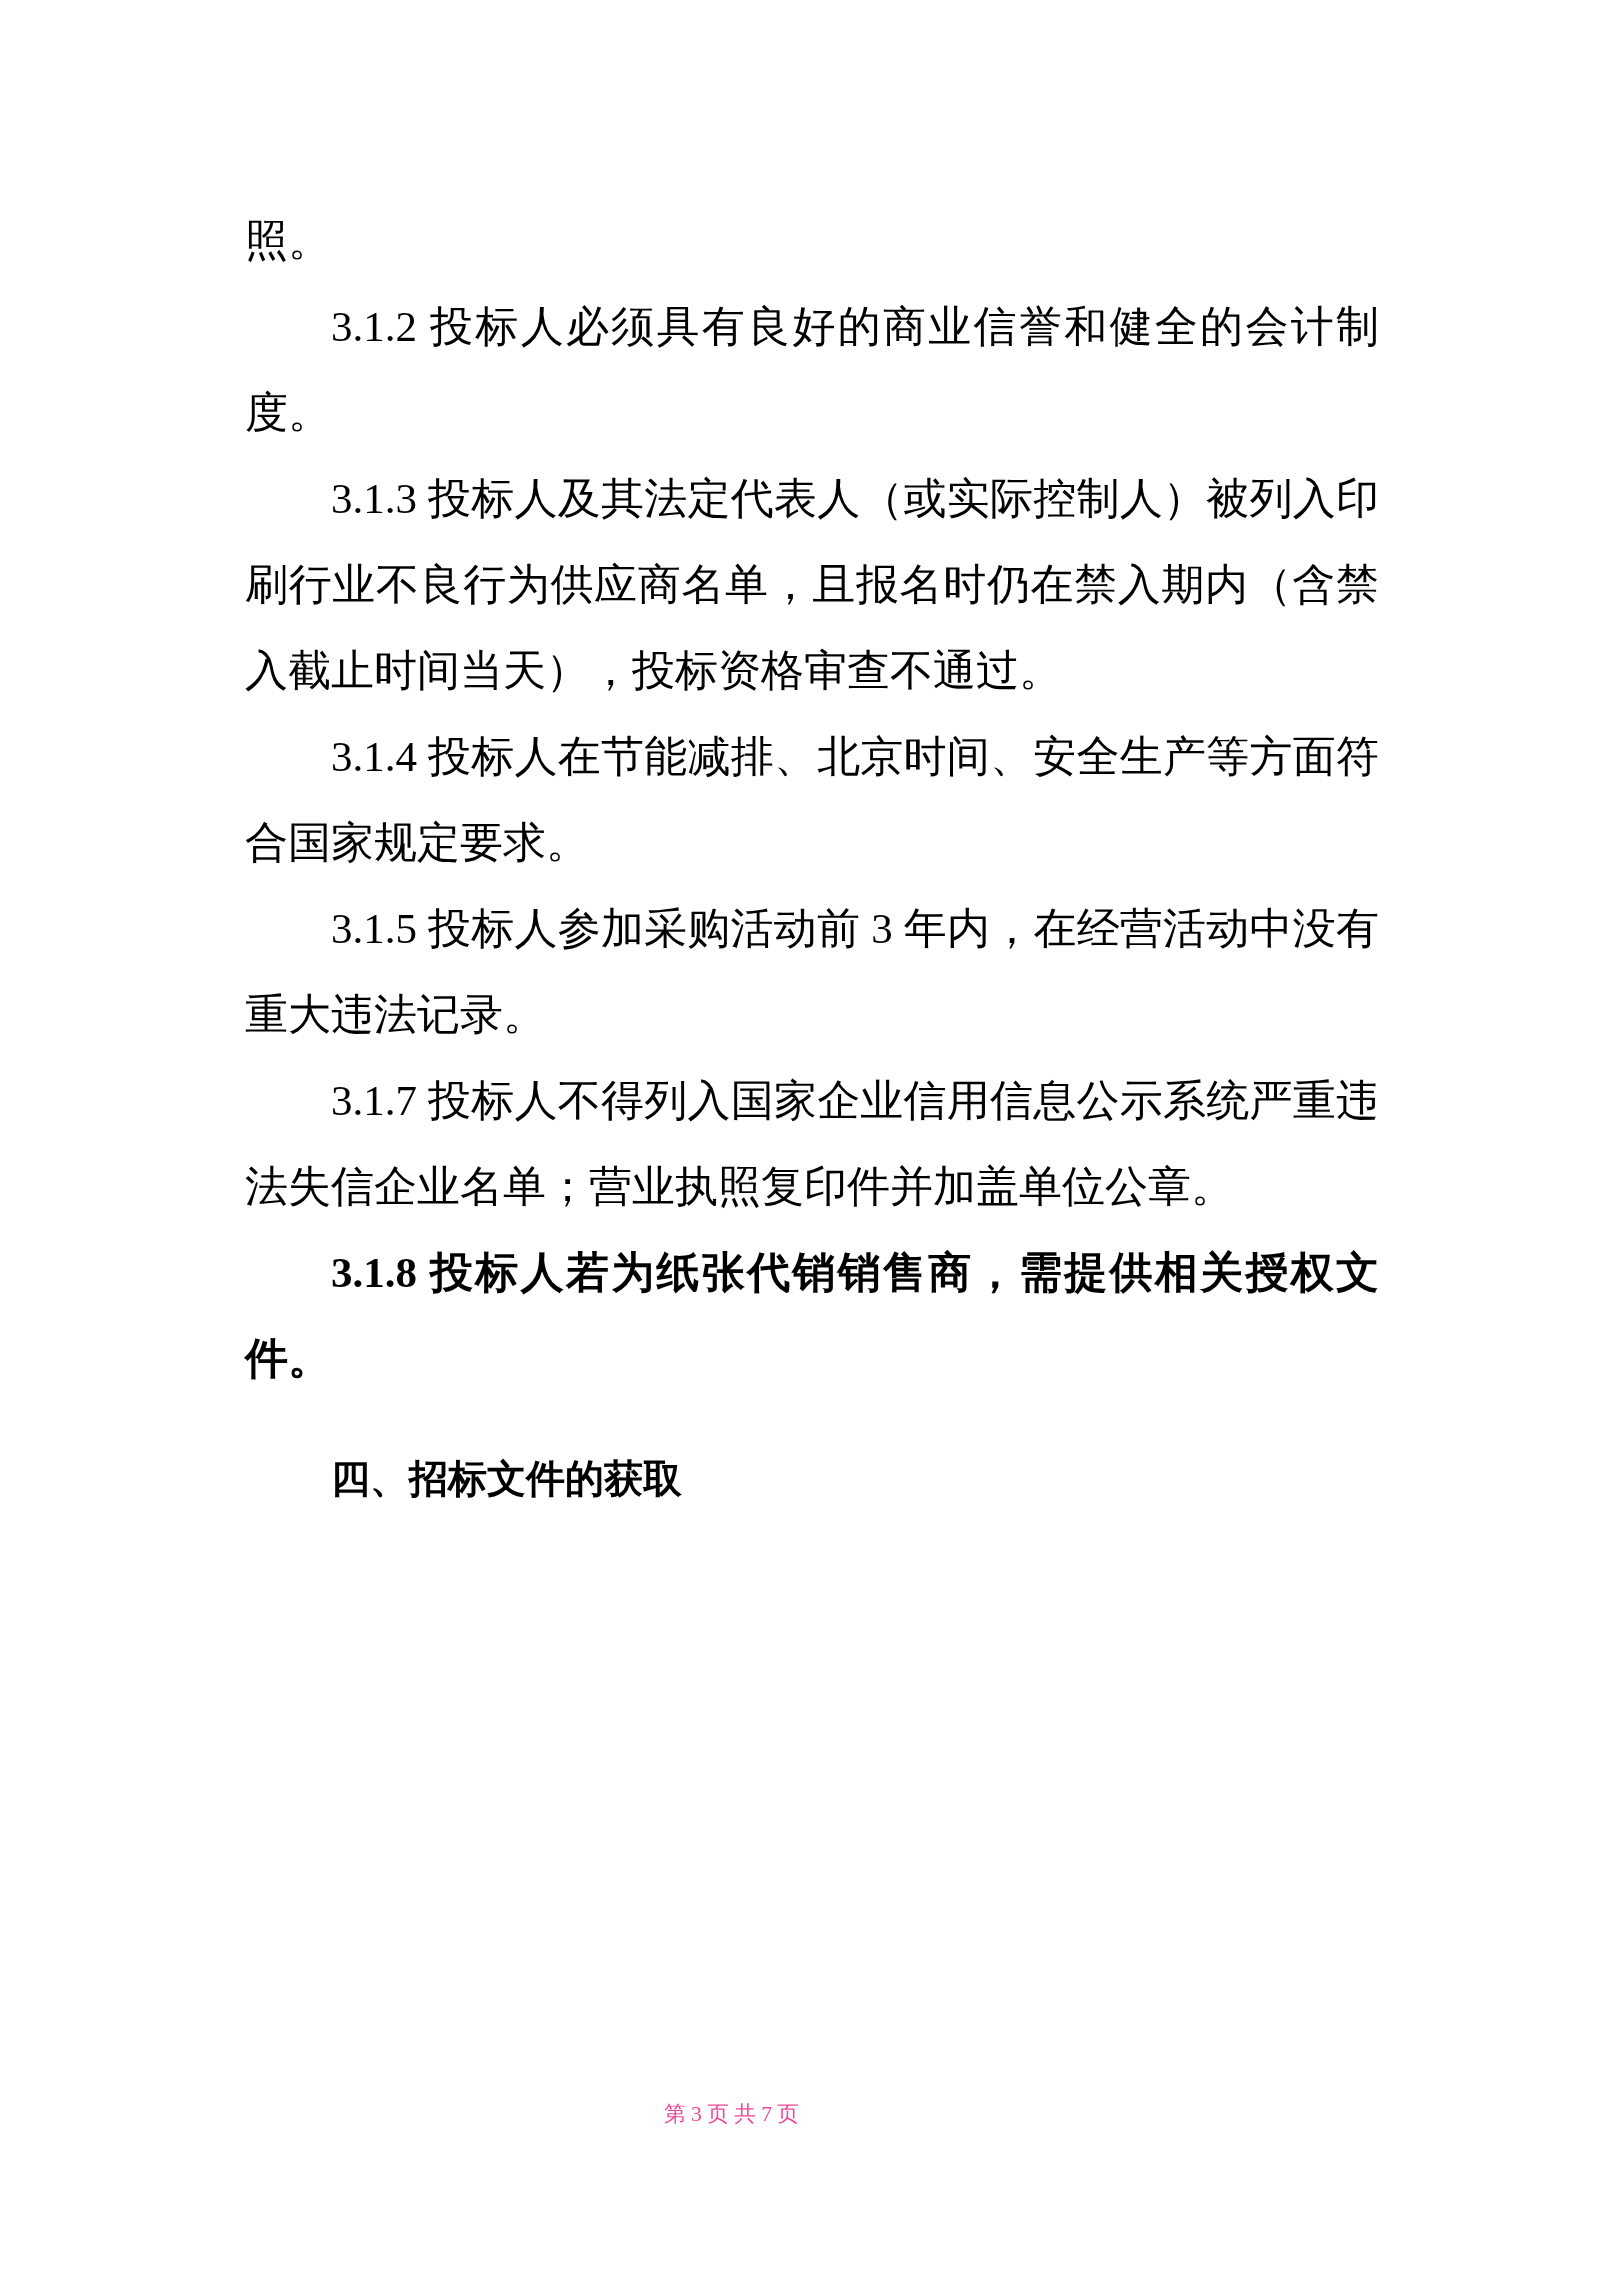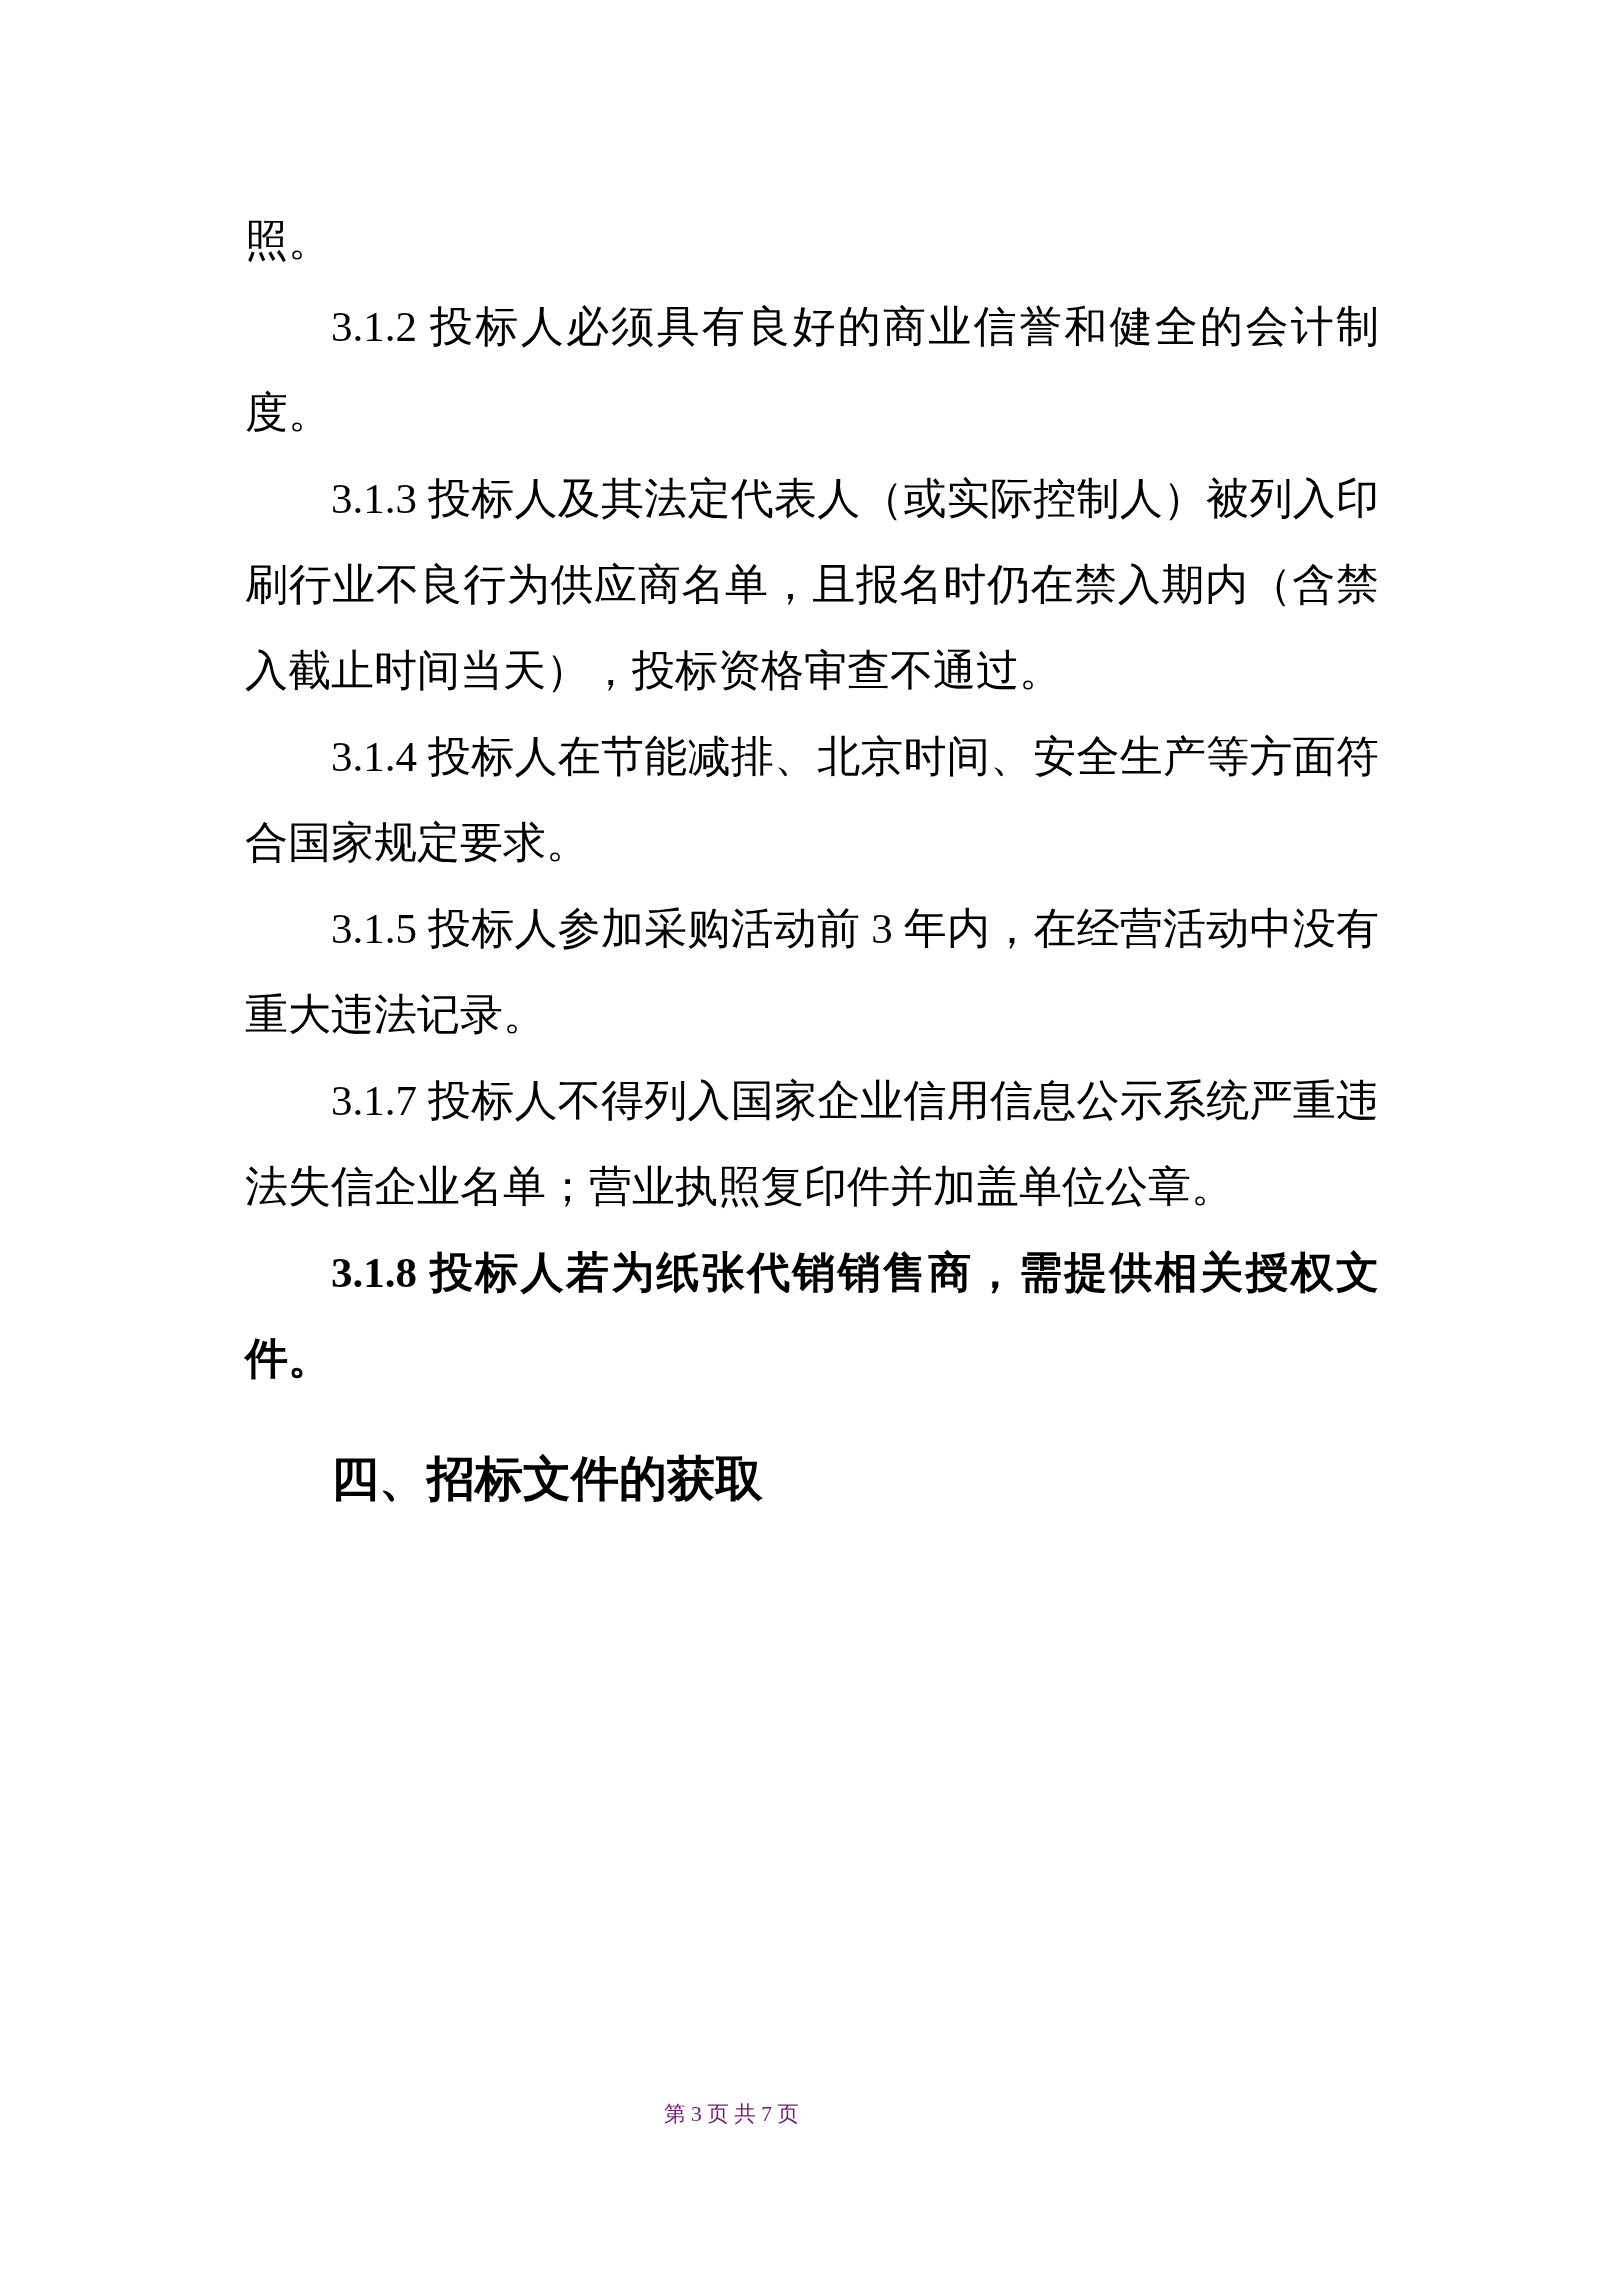--- a/index.html
+++ b/index.html
@@ -35,33 +35,33 @@
     word-break: break-all;
   }
   .indent {
     text-indent: 86px;
   }
   .bold {
     font-weight: bold;
   }
   .section-heading {
     margin: 34px 0 11.8px 0;
-    font-size: 48px;
+    font-size: 39px;
     line-height: 86px;
     font-weight: bold;
     text-indent: 86px;
     text-align: left;
   }
   .page-footer {
     position: absolute;
     top: 2102px;
     left: 664px;
     font-size: 21.6px;
     line-height: 25.5px;
-    color: #701a75;
+    color: #ec4899;
     white-space: nowrap;
   }
 </style>
 </head>
 <body>
 
 <div class="page">
   <div class="page-content">
 
     <p class="body-par"><span>照。</span></p>

